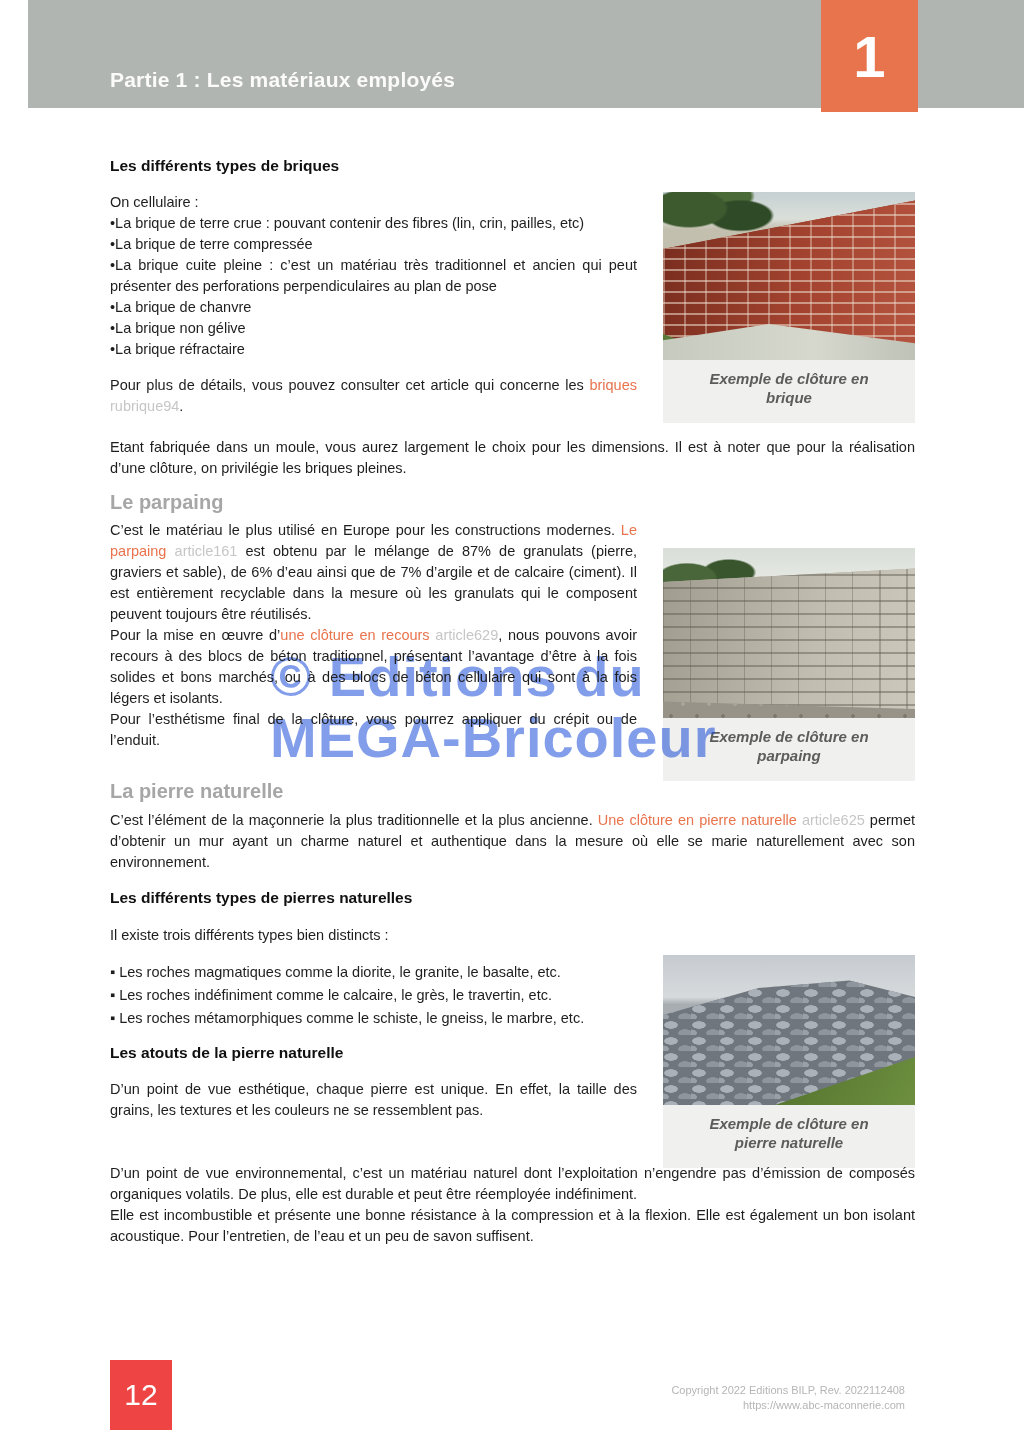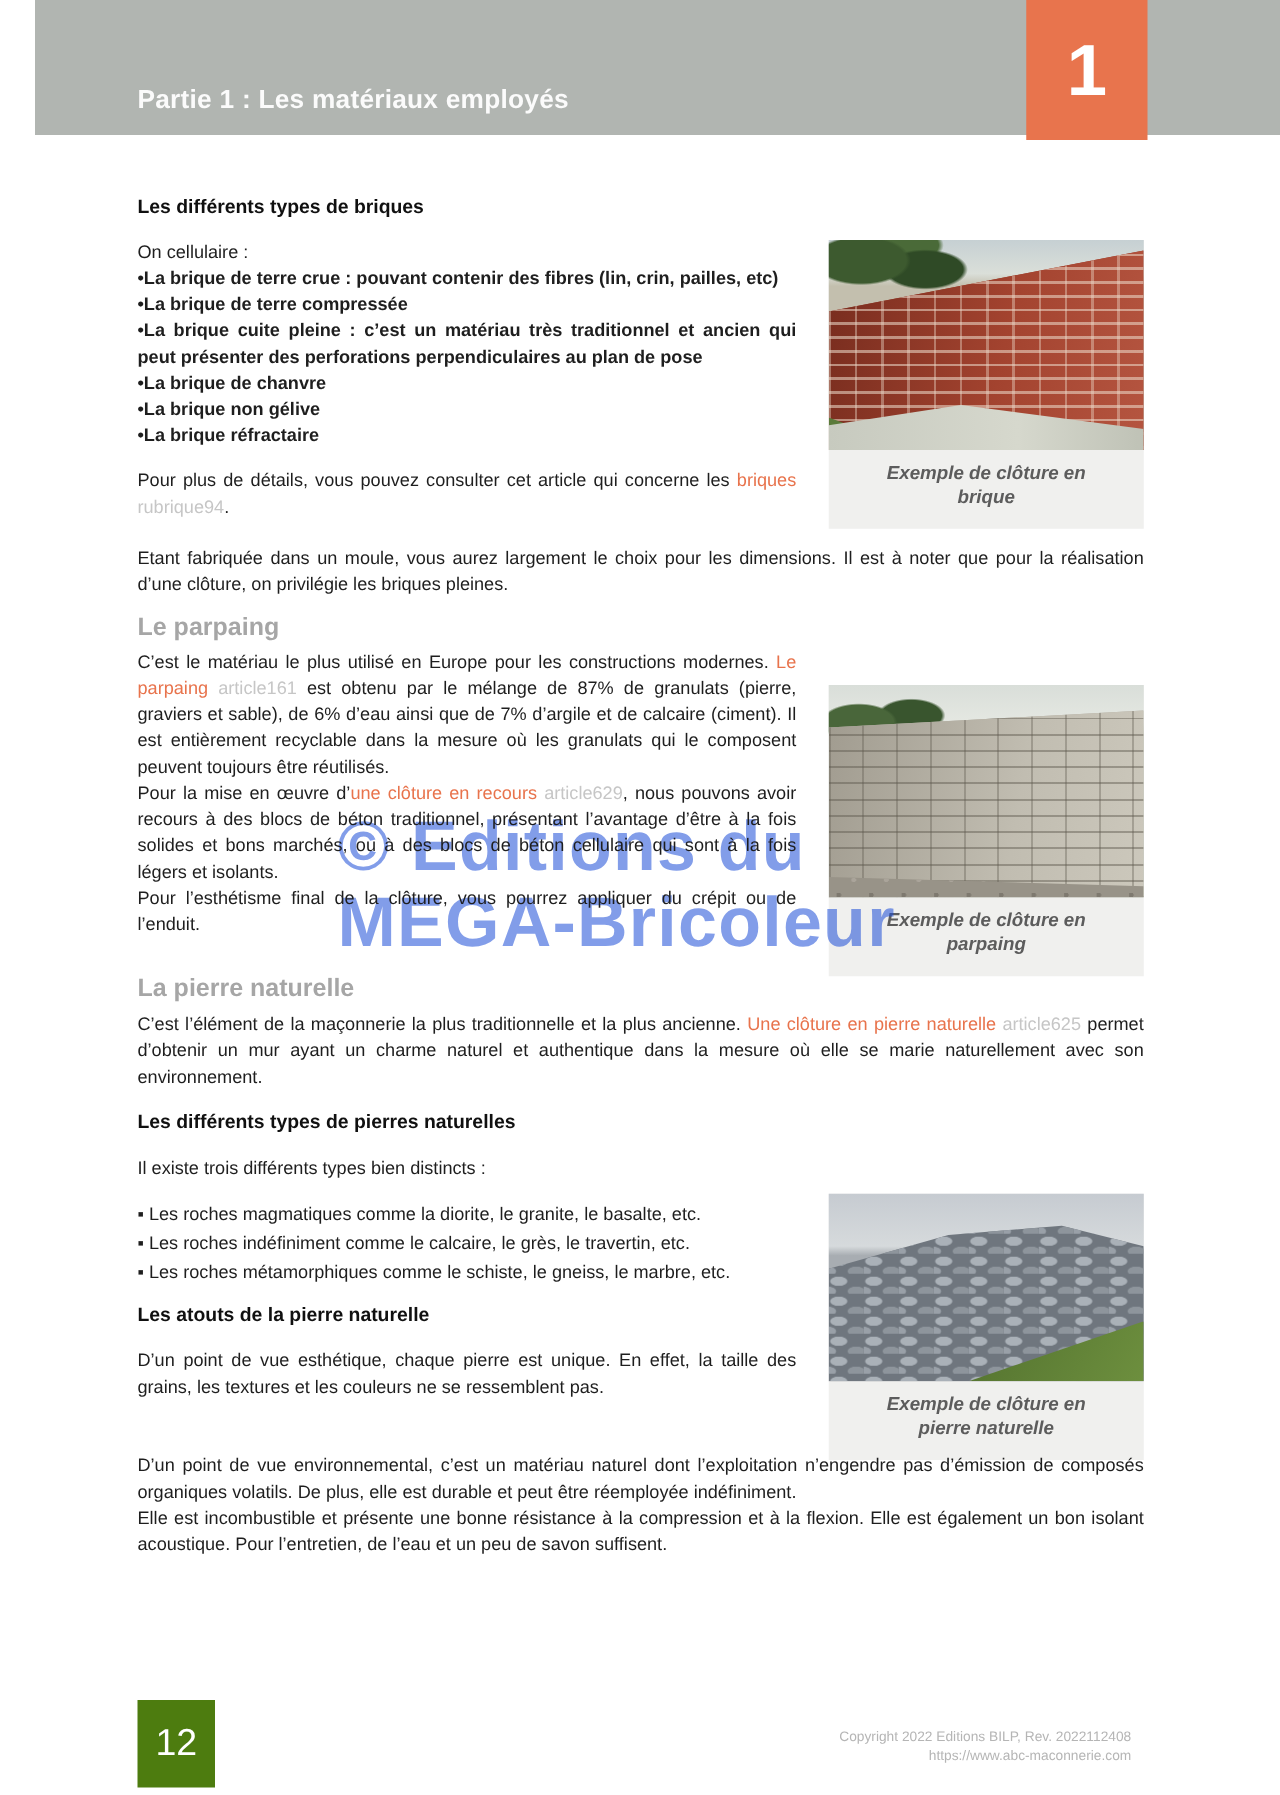--- a/index.html
+++ b/index.html
@@ -21,21 +21,21 @@
   .content{position:absolute;left:110px;top:108px;width:805px;z-index:3;
            font-size:14.5px;line-height:21px;}
   .p{text-align:justify;margin:0;}
   .narrow{width:527px;}
   .h-bold{font-size:15.5px;font-weight:bold;color:#101010;}
   .h-gray{font-size:20px;font-weight:bold;color:#a6a6a6;}
   .lnk{color:#e8734c;}
   .ref{color:#c6c6c6;}
   #h-briques{margin-top:47px;}
   #p-distingue{margin-top:16px;}
-  .blist{width:527px;font-weight:bold;}
+  .blist{width:527px;}
   .blist .li{text-align:justify;}
   #p-details{margin-top:15px;}
   #p-etant{margin-top:20px;}
   #h-parpaing{margin-top:13px;}
   #parpaing-text{margin-top:7px;}
   #h-pierre{margin-top:30px;}
   #p-pierre1{margin-top:8px;}
   #h-types{margin-top:14px;}
   #p-types-intro{margin-top:17px;}
   .sqlist{margin-top:16px;}
@@ -92,21 +92,21 @@
     background-image:
       radial-gradient(ellipse 11px 6px at 8px 6px,#aab1b8 0 58%,rgba(0,0,0,0) 66%),
       radial-gradient(ellipse 11px 6px at 22px 14px,#8e959c 0 58%,rgba(0,0,0,0) 66%),
       radial-gradient(ellipse 10px 6px at 0px 14px,#99a0a8 0 55%,rgba(0,0,0,0) 62%);
     background-size:28px 16px;}
   .stone .grass{right:0;bottom:0;width:140px;height:48px;
     clip-path:polygon(100% 0,100% 100%,0 100%);
     background:linear-gradient(120deg,#53722f,#6d8f3e);}
 
   
-  .pagenum{position:absolute;left:110px;top:1360px;width:62px;height:70px;background:#4d7c0f;
+  .pagenum{position:absolute;left:110px;top:1360px;width:62px;height:70px;background:#ef4444;
            color:#ffffff;font-size:30px;display:flex;align-items:center;justify-content:center;z-index:3;}
   .copyright{position:absolute;right:119px;top:1383px;text-align:right;font-size:11px;
              color:#b5b5b5;line-height:15px;z-index:3;}
 </style>
 </head>
 <body>
 
 <div class="page">
 
   <div class="header">

